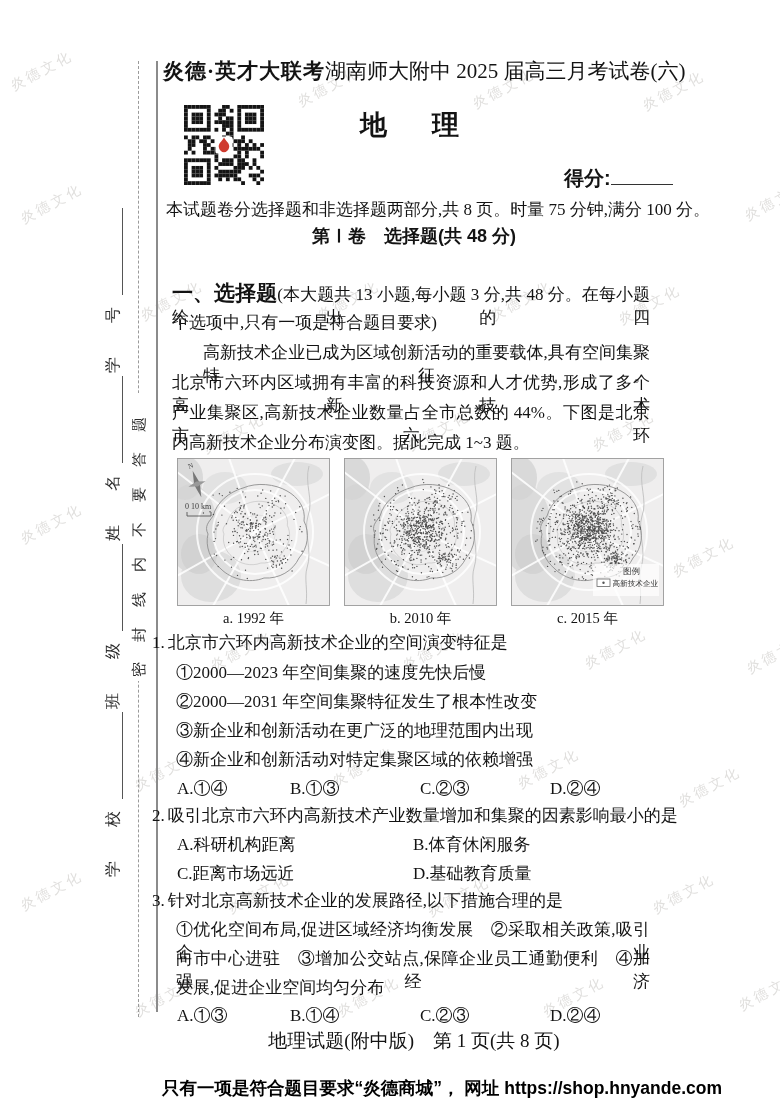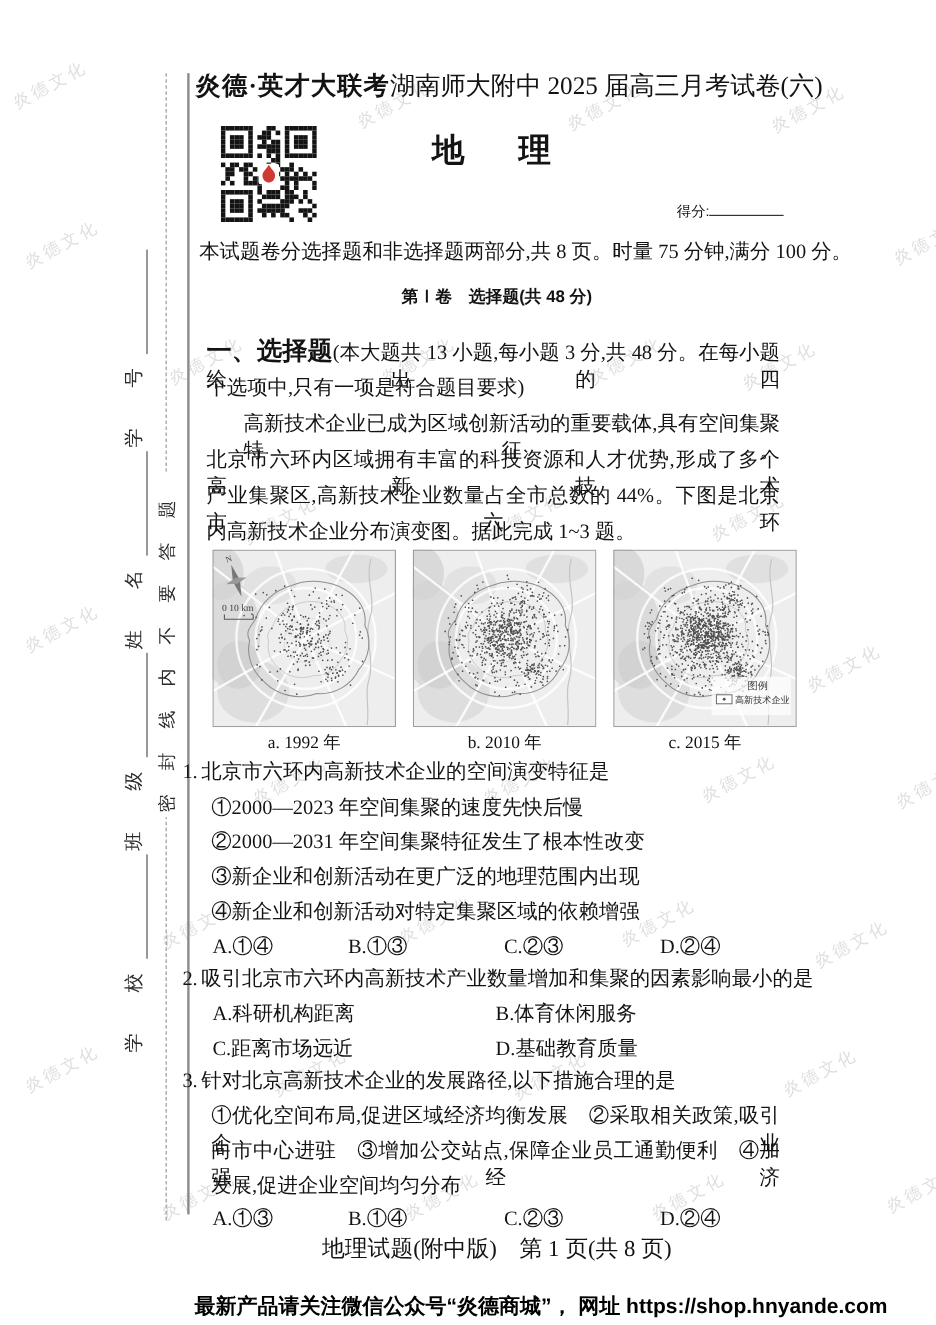--- a/index.html
+++ b/index.html
@@ -22,24 +22,24 @@
   .seal-blank{flex:1;height:15px;border-bottom:1.2px solid #555;margin:0 3px;}
   .seal-warning-wrap{position:absolute;left:130px;top:681px;width:310px;
       transform:rotate(-90deg);transform-origin:0 0;}
   .seal-warning{font-size:15px;letter-spacing:20px;color:#2b2b2b;background:#fff;padding:1px 4px;white-space:nowrap;}
   .header-line{position:absolute;left:163px;top:57px;width:500px;text-align:center;
       font-size:21px;white-space:nowrap;}
   .brush{font-weight:900;letter-spacing:1px;}
   .subject{position:absolute;left:163px;top:107px;width:502px;text-align:center;
       font-size:27px;font-weight:bold;letter-spacing:9px;}
   .score{position:absolute;left:564px;top:165px;font-family:"Liberation Sans",sans-serif;
-      font-weight:normal;font-size:12px;}
+      font-weight:bold;font-size:20px;}
   .score-blank{display:inline-block;width:62px;border-bottom:1.2px solid #333;height:14px;vertical-align:baseline;}
-  .section-title{position:absolute;left:163px;top:239px;width:502px;text-align:center;
-      font-family:"Liberation Sans",sans-serif;font-weight:bold;font-size:14px;}
+  .section-title{position:absolute;left:163px;top:224px;width:502px;text-align:center;
+      font-family:"Liberation Sans",sans-serif;font-weight:bold;font-size:18px;}
   .sec-bold{font-family:"Liberation Sans",sans-serif;font-weight:bold;font-size:21px;}
   .caption{position:absolute;top:609px;width:153px;text-align:center;font-size:14.5px;}
   .map-panel{position:absolute;top:458px;width:153px;height:148px;}
   .footer-line{position:absolute;left:163px;top:1028px;width:502px;text-align:center;font-size:19px;}
   .promo{position:absolute;left:162px;top:1076px;font-family:"Liberation Sans",sans-serif;
       font-weight:bold;font-size:17.5px;color:#000;white-space:nowrap;}
   svg text{font-family:"Liberation Serif","DejaVu Serif",serif;}
 </style>
 </head>
 <body>
@@ -2714,13 +2714,13 @@
 <div class="line" style="left:152px;top:889px"><span class="qnum">3.</span><span>针对北京高新技术企业的发展路径,以下措施合理的是</span></div>
 <div class="line j" style="left:176px;top:918px;width:474px">①优化空间布局,促进区域经济均衡发展　②采取相关政策,吸引企业</div>
 <div class="line j" style="left:176px;top:947px;width:474px">向市中心进驻　③增加公交站点,保障企业员工通勤便利　④加强经济</div>
 <div class="line" style="left:176px;top:976px">发展,促进企业空间均匀分布</div>
 <span class="opt" style="left:177px;top:1004px">A.①③</span>
 <span class="opt" style="left:290px;top:1004px">B.①④</span>
 <span class="opt" style="left:420px;top:1004px">C.②③</span>
 <span class="opt" style="left:550px;top:1004px">D.②④</span>
 
 <div class="footer-line">地理试题(附中版)　第 1 页(共 8 页)</div>
-<div class="promo">最新产品请关注微信公众号“炎德商城”， 网址 https://shop.hnyande.com</div>
+<div class="promo">只有一项是符合题目要求“炎德商城”， 网址 https://shop.hnyande.com</div>
 
 </body></html>

